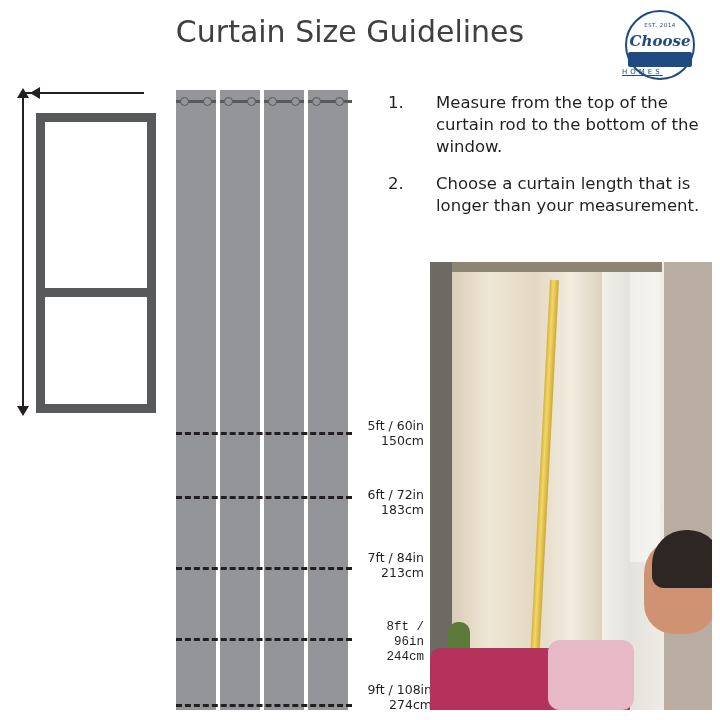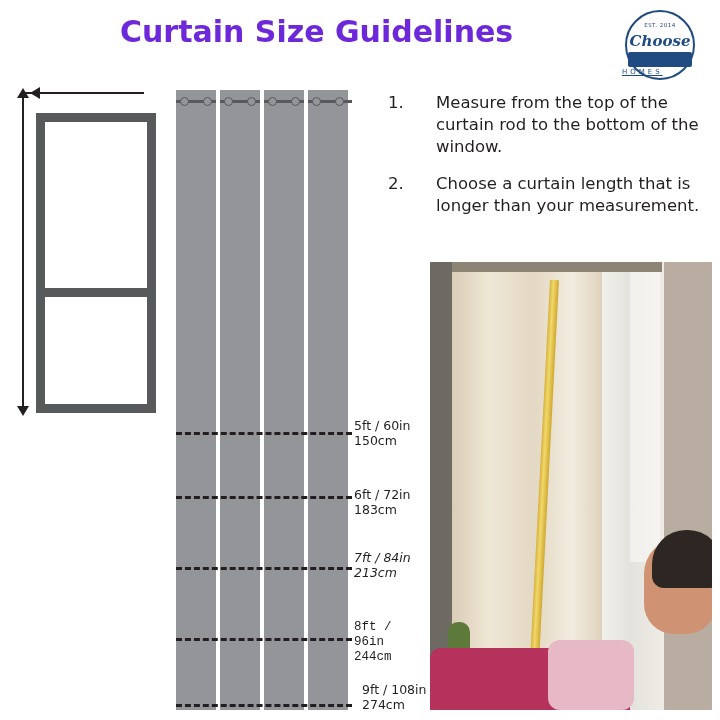--- a/index.html
+++ b/index.html
@@ -15,25 +15,25 @@
     font-family: "DejaVu Sans", sans-serif;
     color: #231f20;
   }
 
   
   .page-title {
     position: absolute;
     left: 120px;
     top: 14px;
     width: 460px;
-    text-align: left;
+    text-align: center;
     font-size: 30px;
-    font-weight: bold;
+    font-weight: normal;
     letter-spacing: 0px;
-    color: #6d28d9;
+    color: #404040;
   }
 
   
   .logo {
     position: absolute;
     right: 16px;
     top: 10px;
     width: 82px;
     height: 76px;
   }
@@ -232,20 +232,21 @@
     position: absolute;
     left: 0;
     width: 176px;
     height: 0;
     border-top: 3px dashed #231f20;
   }
 
   .len-label {
     position: absolute;
     width: 70px;
+    text-align: right;
     font-size: 12.5px;
     line-height: 1.2;
     color: #231f20;
   }
 
   
   .photo {
     position: absolute;
     left: 430px;
     top: 262px;
@@ -372,21 +373,21 @@
 </div>
 
 <div class="len-label" style="left:354px; top:418px;">
   <div>5ft / 60in</div>
   <div>150cm</div>
 </div>
 <div class="len-label" style="left:354px; top:487px;">
   <div>6ft / 72in</div>
   <div>183cm</div>
 </div>
-<div class="len-label" style="left:354px; top:550px;font-style:italic;">
+<div class="len-label" style="left:354px; top:550px;">
   <div>7ft / 84in</div>
   <div>213cm</div>
 </div>
 <div class="len-label" style="left:354px; top:620px;font-family:Liberation Mono, monospace;">
   <div>8ft / 96in</div>
   <div>244cm</div>
 </div>
 <div class="len-label" style="left:362px; top:682px;">
   <div>9ft / 108in</div>
   <div>274cm</div>

